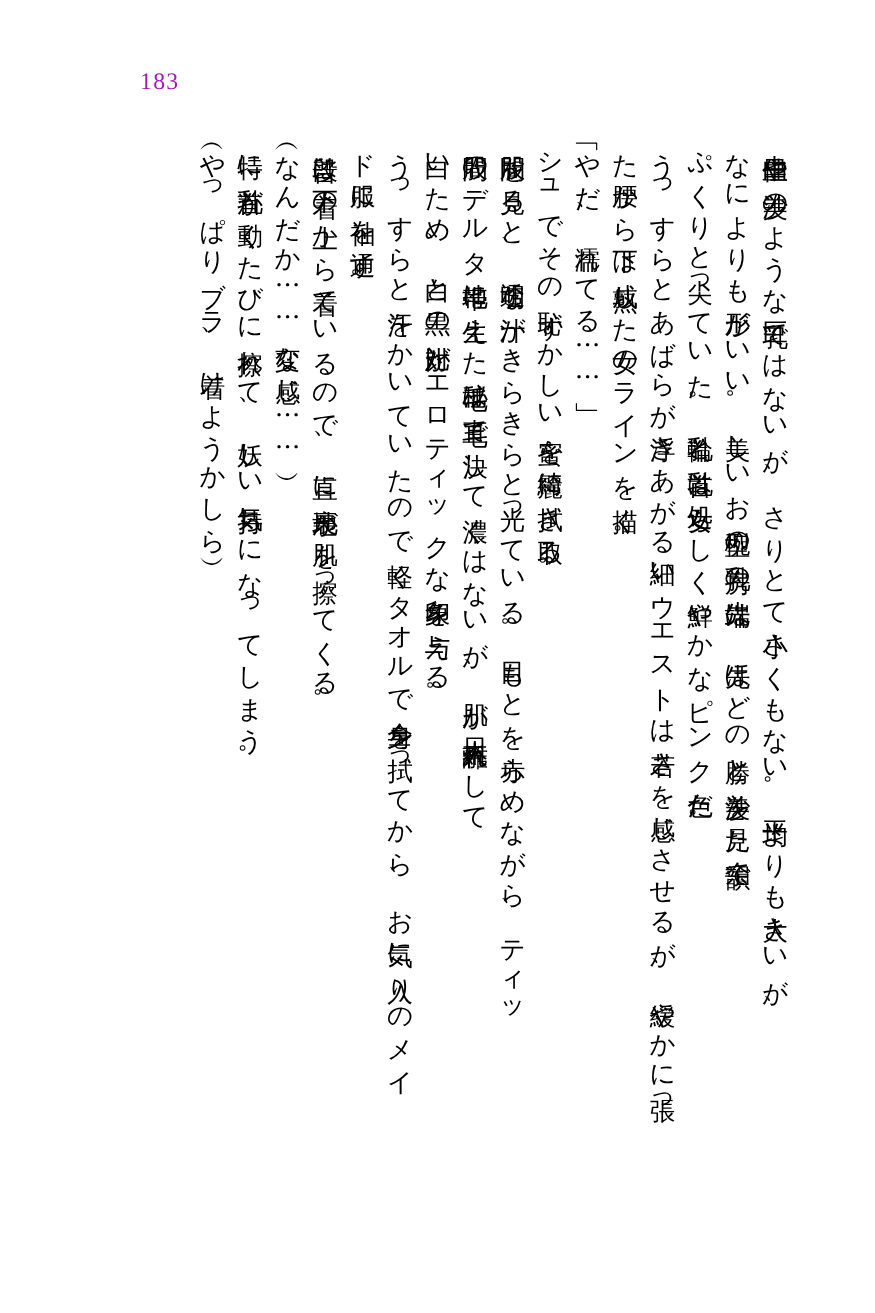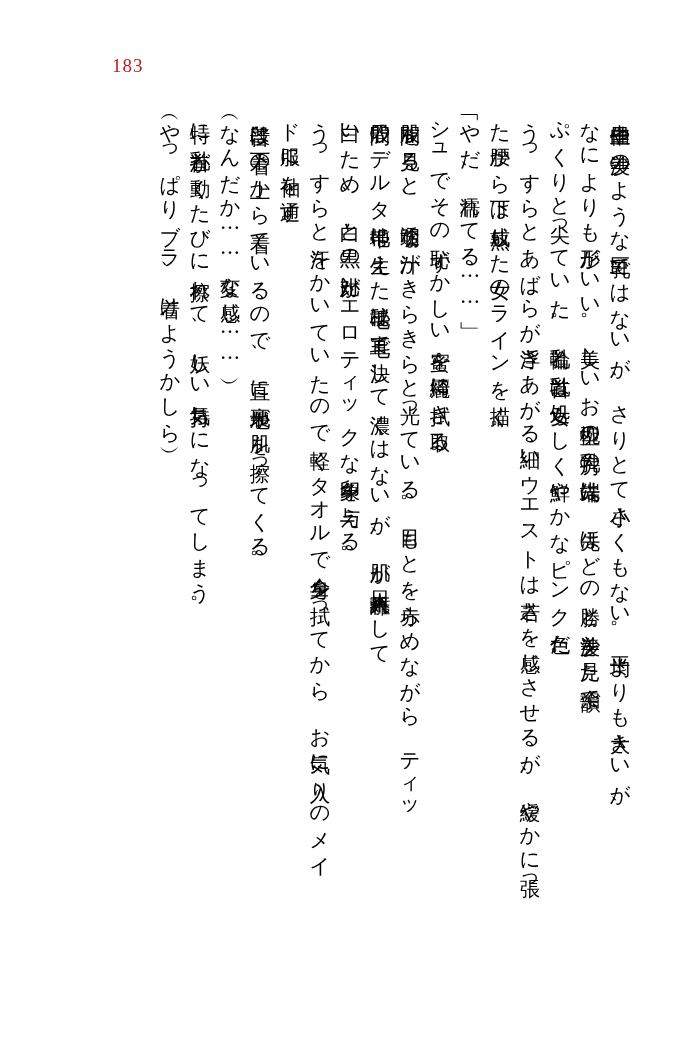--- a/index.html
+++ b/index.html
@@ -24,21 +24,21 @@
     background: #ffffff;
   }
 
   .page-number {
     position: absolute;
     left: 112px;
     top: 55px;
     font-size: 19px;
     letter-spacing: 1px;
     font-family: "Liberation Serif", "DejaVu Serif", serif;
-    color: #b91c1c;
+    color: #a21caf;
   }
 
   
   .text-block {
     position: absolute;
     top: 108px;
     left: 70px;
     width: 560px;
     height: 870px;
     display: flex;

